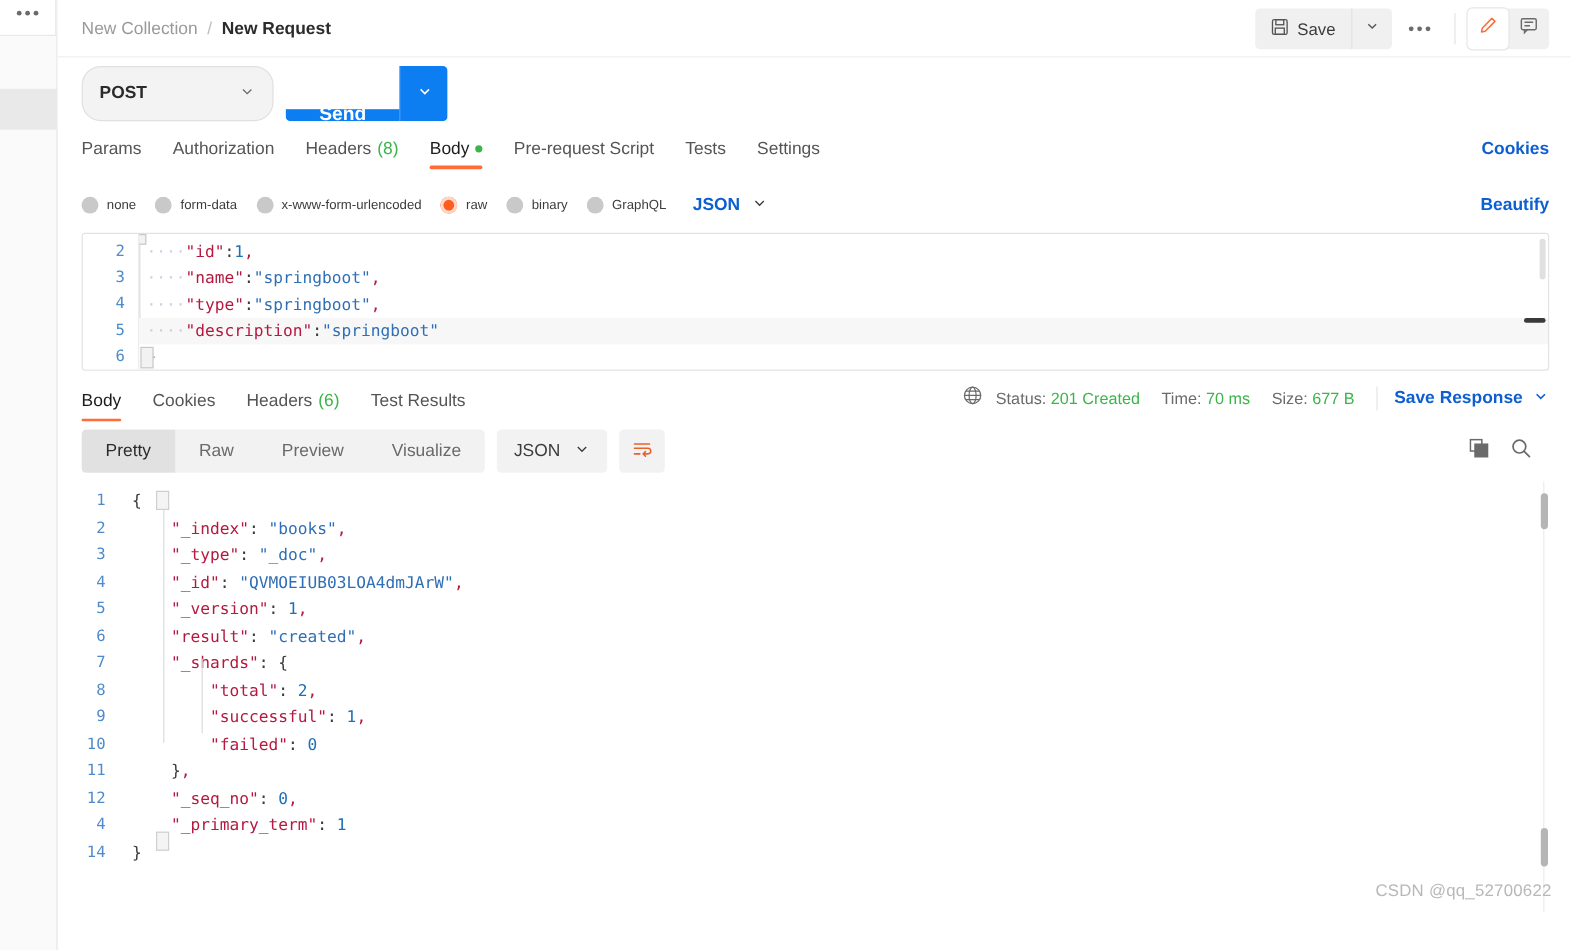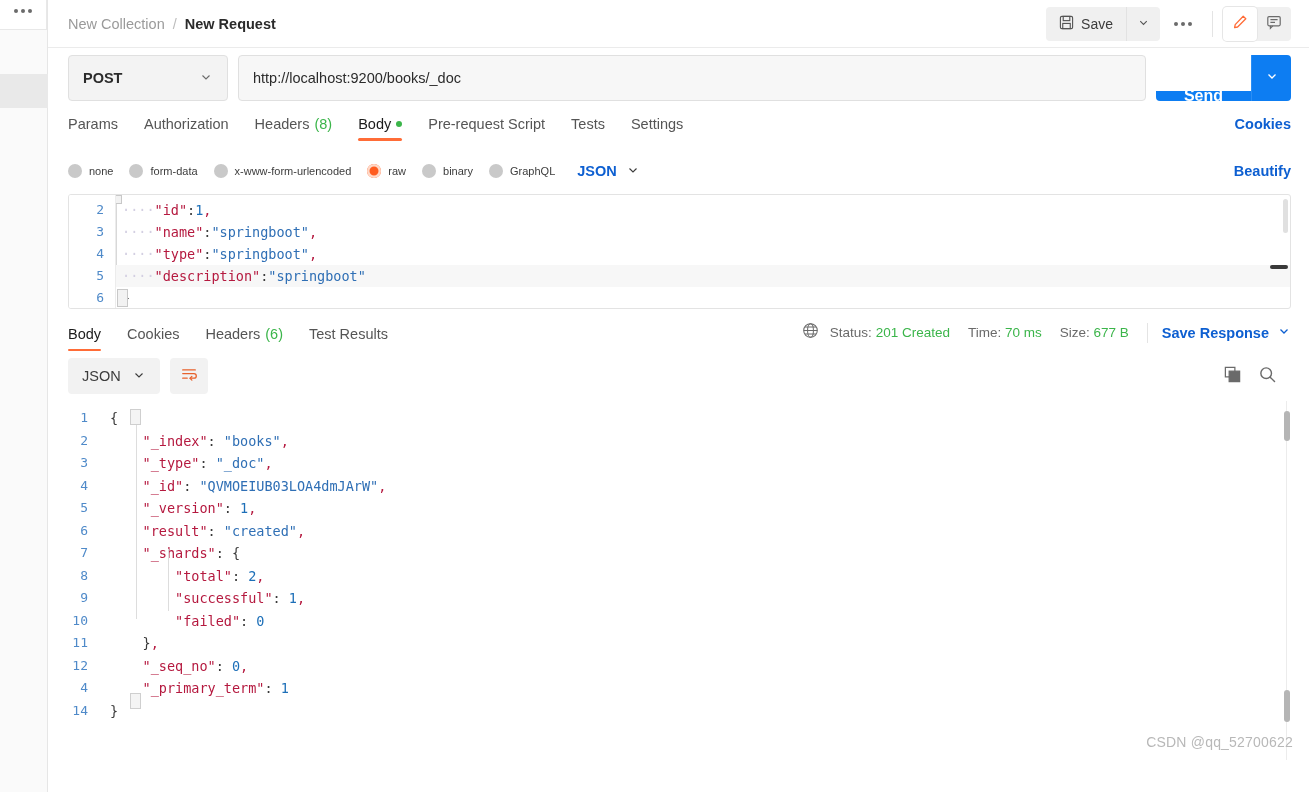--- a/index.html
+++ b/index.html
@@ -34,21 +34,21 @@
   .save-caret { width:34px; height:34px; display:flex; align-items:center; justify-content:center; border-left:1px solid #e2e2e2; cursor:pointer; }
   .more-btn { width:38px; height:34px; display:flex; align-items:center; justify-content:center; cursor:pointer; margin-left:4px; }
   .more-btn i { width:4px;height:4px;border-radius:50%;background:#6b6b6b;display:block;margin:0 1.5px; }
   .hdr-div { width:1px; height:26px; background:#e4e4e4; margin:0 10px; }
   .icon-pair { display:flex; align-items:center; background:#f0f0f0; border-radius:4px; height:34px; }
   .icon-sq { width:34px; height:34px; display:flex; align-items:center; justify-content:center; cursor:pointer; border-radius:4px; }
   .icon-sq.active { background:#ffffff; box-shadow:0 0 0 1px #e6e6e6; }
 
   
   .urlbar { height:60px; flex:0 0 60px; display:flex; align-items:center; padding:0 18px 0 20px; gap:10px; background:#fff; }
-  .method { width:160px; height:46px; border:1px solid #e0e0e0; border-radius:4px; background:#f3f3f3;
+  .method { width:160px; height:46px; border:1px solid #e0e0e0; border-radius:16px; background:#f3f3f3;
             display:flex; align-items:center; justify-content:space-between; padding:0 14px; cursor:pointer; }
   .method span { font-size:14.5px; color:#2b2b2b; font-weight:bold; }
   .url { flex:1 1 auto; height:46px; border:1px solid #e0e0e0; border-radius:4px; background:#f7f7f7;
          display:flex; align-items:center; padding:0 14px; font-size:14.5px; color:#2b2b2b; min-width:0; }
   .send-group { display:flex; height:46px; border-radius:4px; overflow:hidden; }
   .send-btn { background:#0d7df2; color:#fff; font-size:16px; font-weight:bold; display:flex; align-items:center;
               justify-content:center; padding:0 28px; cursor:pointer;margin-top:36px; }
   .send-caret { background:#0d7df2; width:40px; display:flex; align-items:center; justify-content:center; cursor:pointer;
                 border-left:1px solid #2a8ef5; }
 
@@ -199,21 +199,20 @@
 
     <div class="urlbar">
       <div class="method">
         <span>POST</span>
         <span>
           <svg width="14" height="14" viewBox="0 0 16 16" fill="none" stroke="#6b6b6b" stroke-width="1.3">
               <path d="M4 6.3 L8 10.3 L12 6.3"></path>
             </svg>
         </span>
       </div>
-      <div class="url">http://localhost:9200/books/_doc</div>
       <div class="send-group">
         <div class="send-btn">Send</div>
         <div class="send-caret">
           <span>
             <svg width="14" height="14" viewBox="0 0 16 16" fill="none" stroke="#ffffff" stroke-width="1.5">
                 <path d="M4 6.3 L8 10.3 L12 6.3"></path>
               </svg>
           </span>
         </div>
       </div>
@@ -335,20 +334,26 @@
         <span class="link-blue" style="margin:0 8px 0 0;">Save Response</span>
         <span>
           <svg width="14" height="14" viewBox="0 0 16 16" fill="none" stroke="#0d5fd1" stroke-width="1.5">
               <path d="M4 6.3 L8 10.3 L12 6.3"></path>
             </svg>
         </span>
       </div>
     </div>
 
     <div class="resp-tb">
+      <div class="seg">
+        <div class="on">Pretty</div>
+        <div>Raw</div>
+        <div>Preview</div>
+        <div>Visualize</div>
+      </div>
       <div class="pill">
         <span>JSON</span>
         <span>
           <svg width="14" height="14" viewBox="0 0 16 16" fill="none" stroke="#3c3c3c" stroke-width="1.3">
               <path d="M4 6.3 L8 10.3 L12 6.3"></path>
             </svg>
         </span>
       </div>
       <div class="sqbtn">
         <span>

